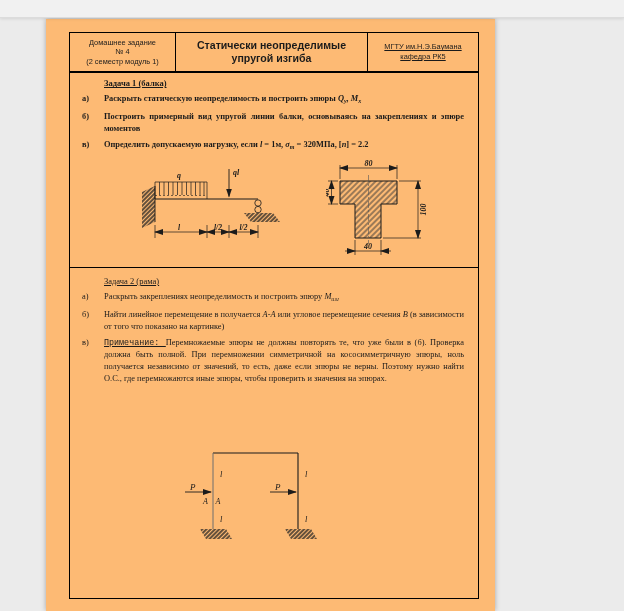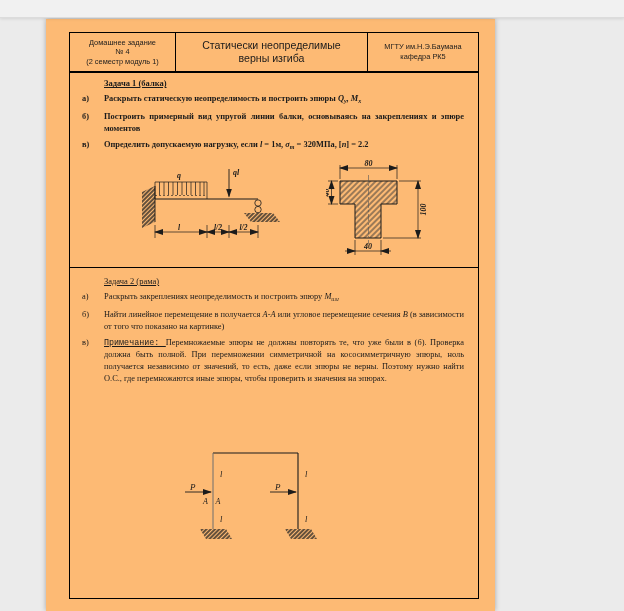--- a/index.html
+++ b/index.html
@@ -13,22 +13,22 @@
   .page { position:absolute; left:46px; top:19px; width:449px; height:592px;
           background:#fdba74; box-shadow:0 0 5px rgba(0,0,0,0.30); z-index:1; }
 
   .docbox { position:absolute; left:23px; top:13px; width:410px; }
 
   
   .hdr { display:flex; border:1.5px solid #000; height:40px; }
   .hdr .cell { display:flex; flex-direction:column; justify-content:center; align-items:center;
                text-align:center; font-family:"Liberation Sans", sans-serif; }
   .hdr .c1 { width:106px; border-right:1.5px solid #000; font-size:7.4px; line-height:9.6px; }
-  .hdr .c2 { flex:1; font-size:10.6px; font-weight:normal; line-height:13px; }
-  .hdr .c3 { width:111px; border-left:1.5px solid #000; font-size:7.4px; line-height:9.6px; }
+  .hdr .c2 { flex:1; font-size:10.6px; font-weight:bold; line-height:13px; }
+  .hdr .c3 { width:111px; border-left:1.5px solid #000; font-size:7.4px; line-height:9.6px;text-decoration:underline; }
 
   .mainbox { position:relative; border:1.5px solid #000; border-top:none; height:527px; }
   .mainbox:before { content:""; position:absolute; left:0; top:0; right:0; border-top:1.5px solid #000; }
 
   .variant { position:absolute; right:-1.5px; top:0; width:92px; height:28px; z-index:3; }
   .variant .vtxt { position:absolute; left:0; top:4px; width:92px; text-align:center;
                    font-size:11px; letter-spacing:0.3px; }
   .variant .vnum { font-weight:bold; }
 
   .section { position:relative; padding:0 14px 0 12px; }
@@ -78,21 +78,21 @@
   <div class="docbox">
 
     <div class="hdr">
       <div class="cell c1">
         <div>Домашнее задание</div>
         <div>№ 4</div>
         <div>(2 семестр модуль 1)</div>
       </div>
       <div class="cell c2">
         <div>Статически неопределимые</div>
-        <div>верны изгиба</div>
+        <div>упругой изгиба</div>
       </div>
       <div class="cell c3">
         <div>МГТУ им.Н.Э.Баумана</div>
         <div>кафедра РК5</div>
       </div>
     </div>
 
     <div class="mainbox">
 
 

